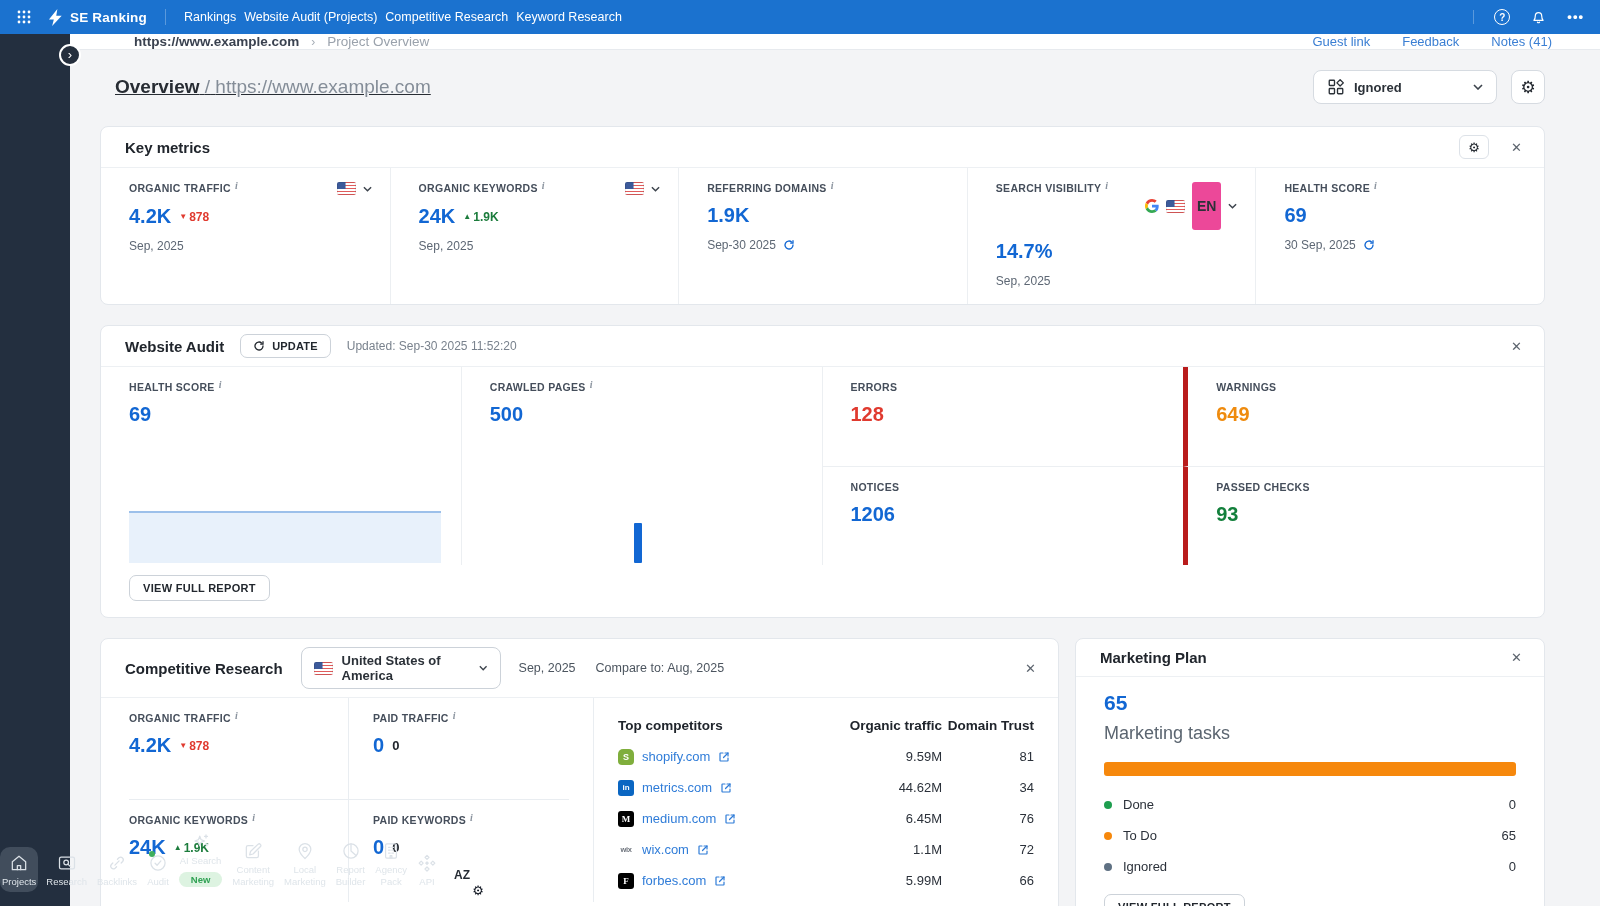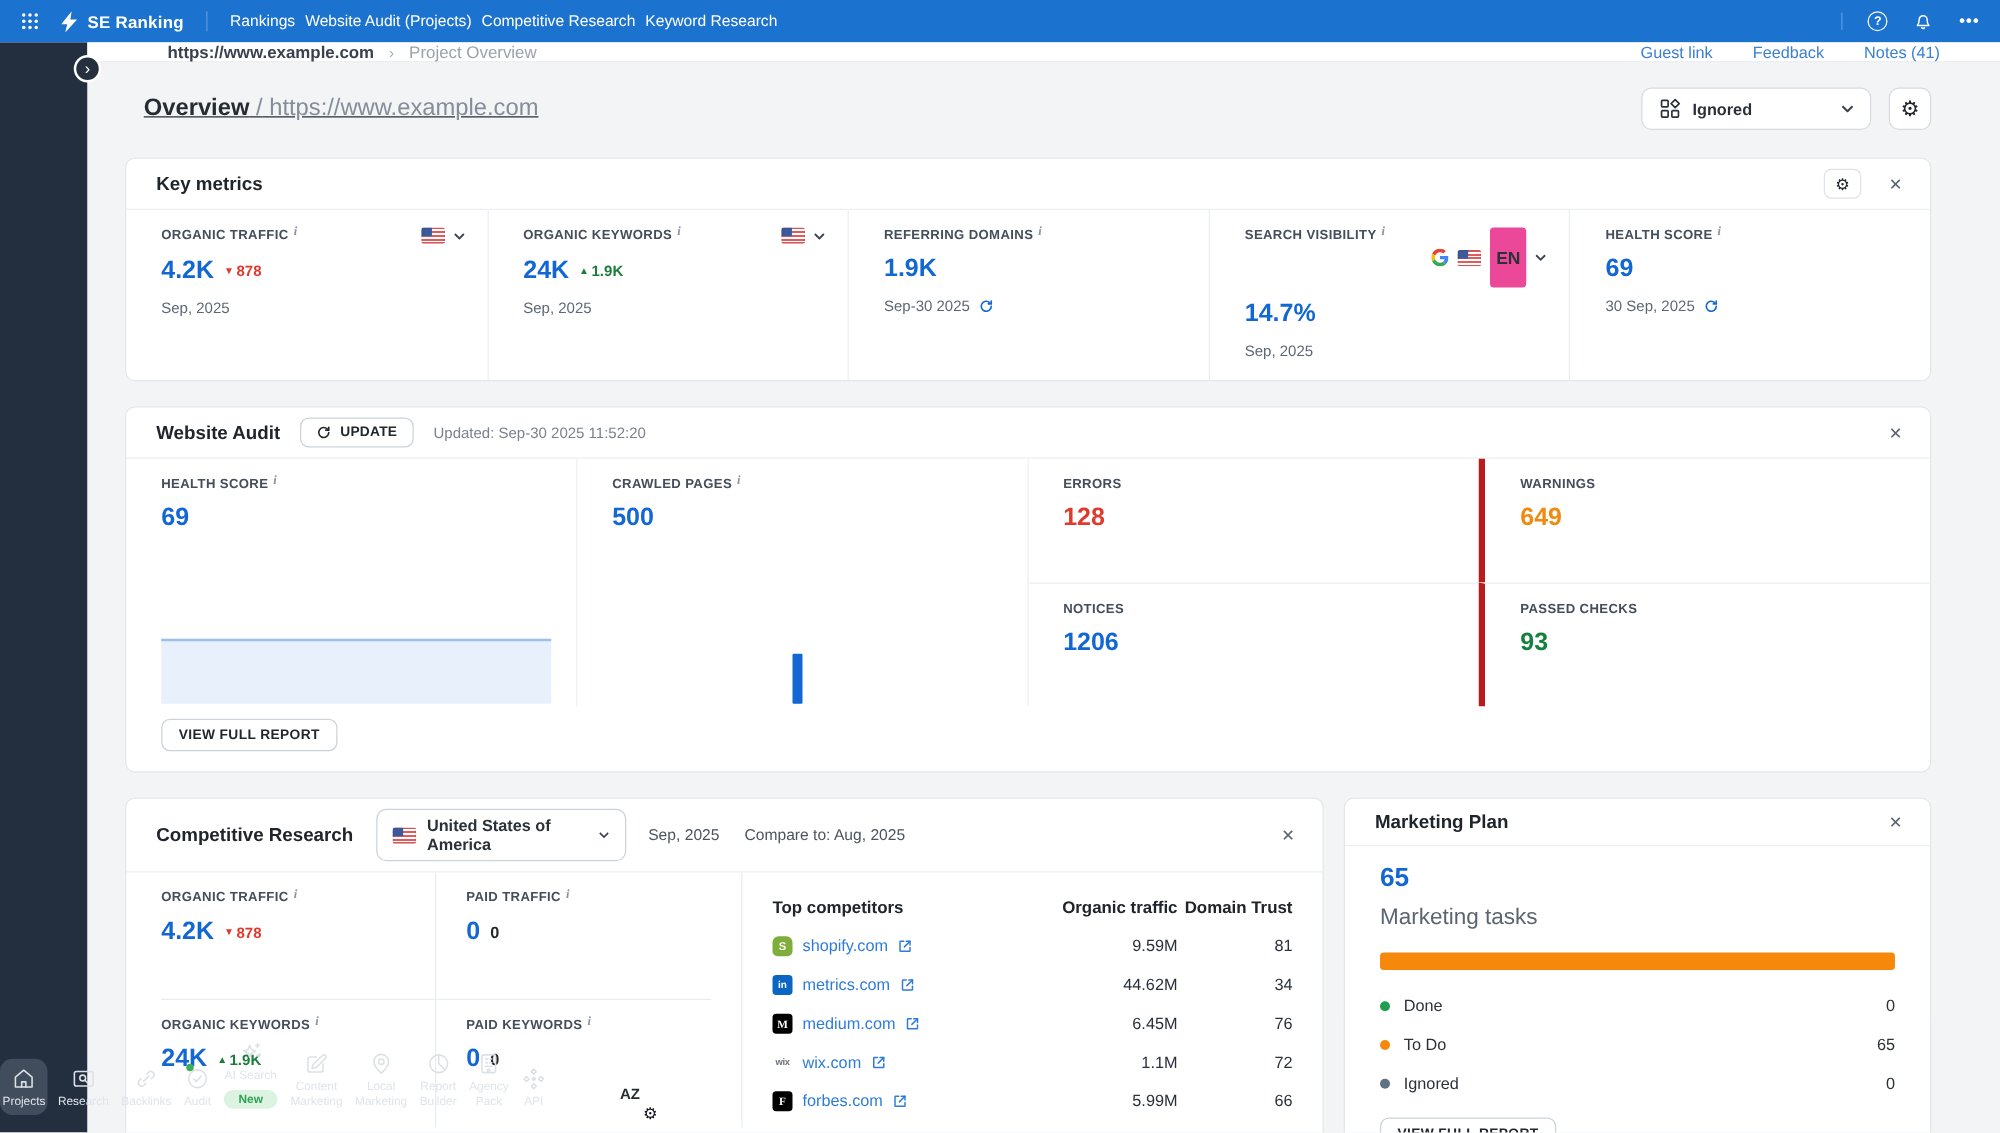--- a/index.html
+++ b/index.html
@@ -29,21 +29,21 @@
     padding:10px 0 14px; gap:6px; flex:0 0 70px; }
   .side-item { width:60px; padding:6px 2px 5px; border-radius:10px; display:flex; flex-direction:column;
     align-items:center; gap:3px; color:#dfe5ea; font-size:9.5px; line-height:1.2; text-align:center; cursor:pointer; position:relative; }
   .side-item.active { background:#414d5c; }
   .side-item svg { stroke:#dbe1e7; fill:none; stroke-width:1.5; stroke-linecap:round; stroke-linejoin:round; }
   .status-dot { position:absolute; top:4px; right:16px; width:6px; height:6px; border-radius:50%; background:#3fae5c; }
   .new-badge { margin-top:2px; background:#ddf3e1; color:#2fa153; font-weight:700; font-size:9.5px;
     padding:2px 12px; border-radius:9px; }
   .avatar-wrap { margin-top:auto; position:relative; }
   .avatar { width:34px; height:34px; background:#fff; border-radius:10px; display:flex; align-items:center;
-    justify-content:center; font-weight:700; font-size:12px; color:#252b33; cursor:pointer;margin-left:42px; }
+    justify-content:center; font-weight:700; font-size:12px; color:#252b33; cursor:pointer; }
   .avatar-gear { position:absolute; right:-5px; bottom:-6px; font-size:13px; color:#111722; }
   .avatar-gear::before { content:"⚙"; }
 
   
   .main { flex:1; display:flex; flex-direction:column; background:#f3f4f6; min-width:0; }
   .subbar { height:42px; background:#fff; border-bottom:1px solid #e7eaee; display:flex; align-items:center;
     padding:0 48px 0 64px; position:relative; }
   .collapse-btn { position:absolute; left:-11px; top:10px; width:22px; height:22px; border-radius:50%;
     background:#252f3d; color:#fff; display:flex; align-items:center; justify-content:center;
     font-size:13px; cursor:pointer; z-index:5; border:2px solid #fff; }

